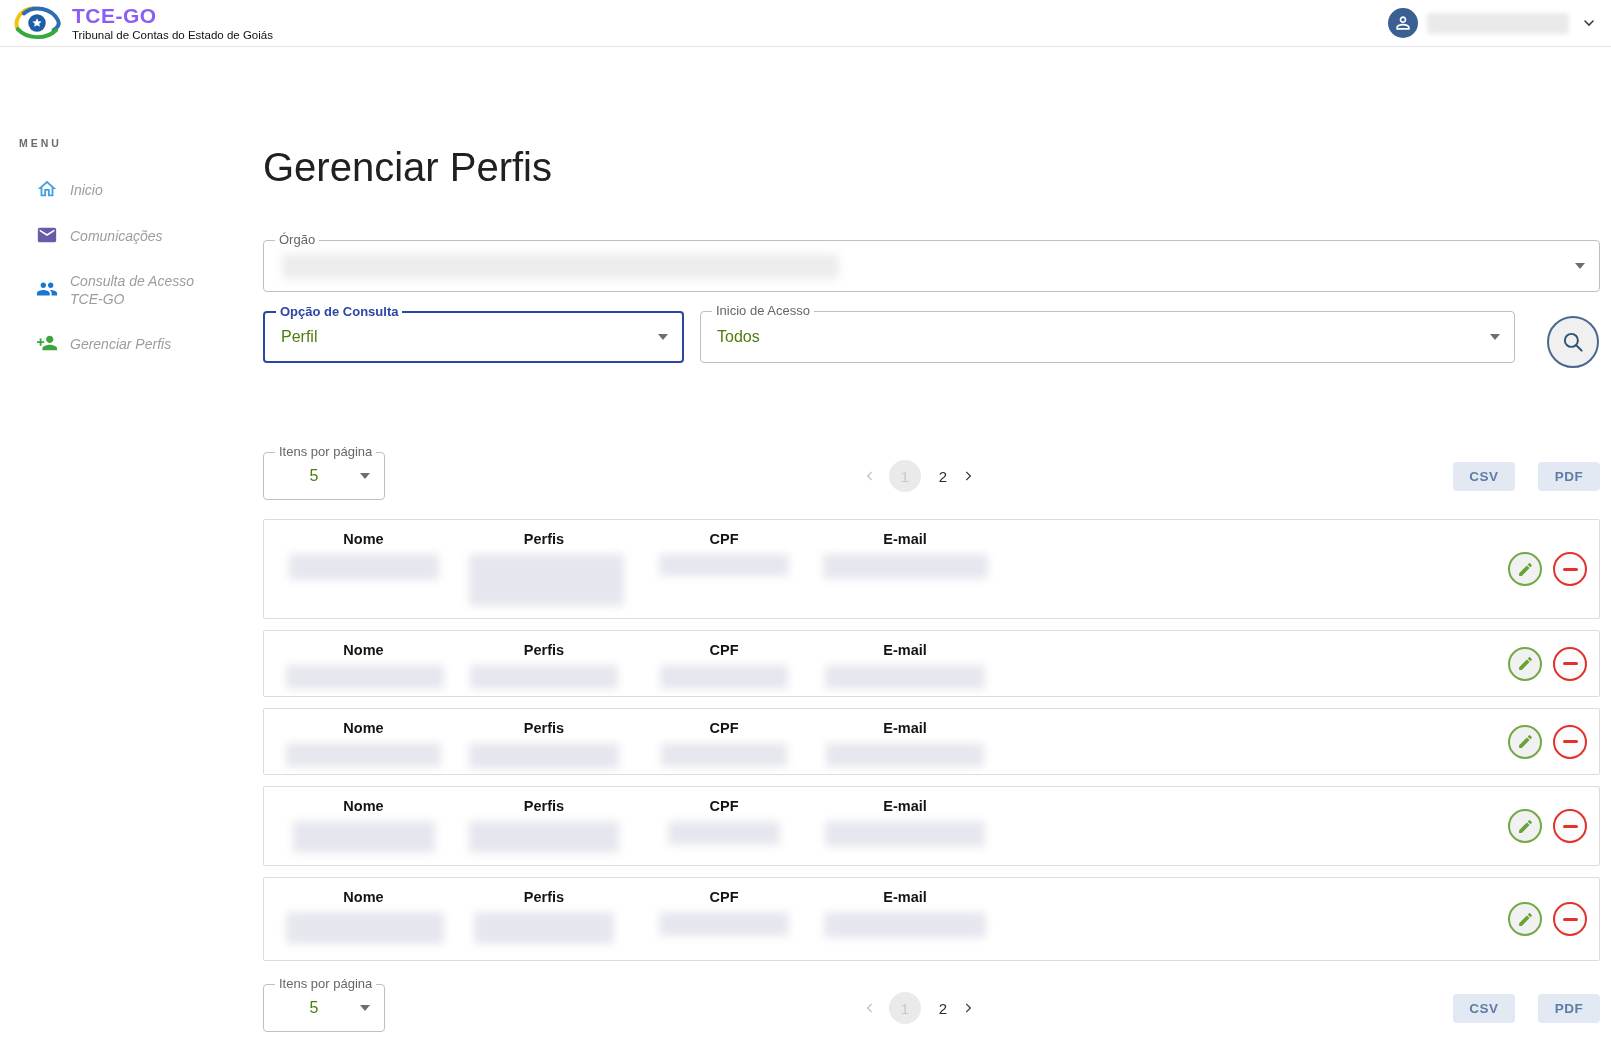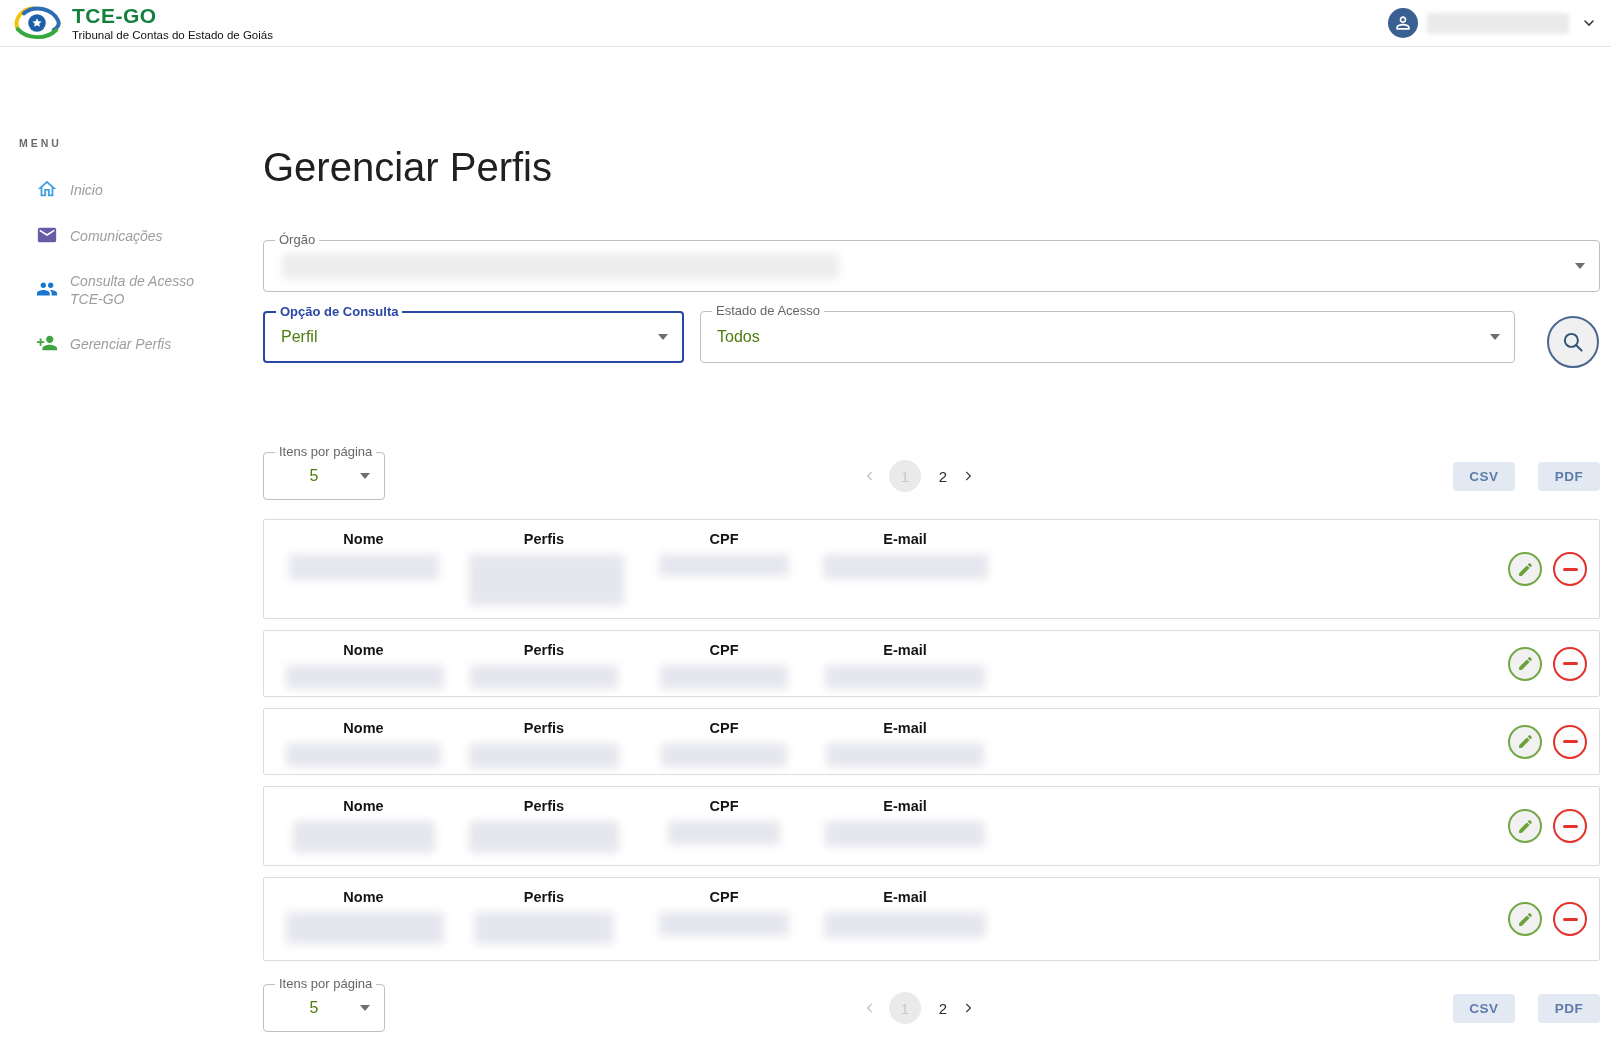--- a/index.html
+++ b/index.html
@@ -2,21 +2,21 @@
 <html><head>
 <meta charset="utf-8">
 <style>
   * { margin:0; padding:0; box-sizing:border-box; }
   html,body { width:1611px; height:1056px; background:#fff; font-family:"Liberation Sans",sans-serif; overflow:hidden; }
 
   
   .header { height:47px; display:flex; align-items:center; padding:0 14px 0 8px; border-bottom:1px solid #e6e6e6; background:#fff; }
   .logo { width:58px; height:42px; flex-shrink:0; }
   .brand-text { margin-left:6px; line-height:1.05; }
-  .brand-name { font-size:21px; font-weight:bold; color:#15803d; letter-spacing:.5px; }
+  .brand-name { font-size:21px; font-weight:bold; color:#8b5cf6; letter-spacing:.5px; }
   .brand-sub { font-size:11.5px; color:#111; margin-top:2px; }
   .header-right { margin-left:auto; display:flex; align-items:center; }
   .avatar { width:30px; height:30px; border-radius:50%; background:#3a5f93; display:flex; align-items:center; justify-content:center; cursor:pointer; }
   .user-pill { width:142px; height:21px; margin-left:9px; background:#eaeaea; border-radius:3px; filter:blur(2px); }
   .chev-down { margin-left:12px; color:#3c3c3c; display:flex; cursor:pointer; }
 
   
   .body-wrap { display:flex; }
   .sidebar { width:263px; flex-shrink:0; padding:90px 0 0 19px; }
   .menu-label { font-size:10.5px; font-weight:bold; color:#6b6b6b; letter-spacing:3px; }
@@ -157,21 +157,21 @@
       <span class="arrow"></span>
     </div>
 
     <div class="filters-row">
       <div class="field focused f-opcao">
         <span class="field-label">Opção de Consulta</span>
         <span class="field-value">Perfil</span>
         <span class="arrow"></span>
       </div>
       <div class="field f-perfil">
-        <span class="field-label">Estado de Acesso</span>
+        <span class="field-label">Inicio de Acesso</span>
         <span class="field-value">Todos</span>
         <span class="arrow"></span>
       </div>
       <div class="search-btn">
         <svg width="26" height="26" viewBox="0 0 24 24">
           <circle cx="10.5" cy="10.5" r="6" fill="none" stroke="#2c5274" stroke-width="1.8"></circle>
           <line x1="15" y1="15" x2="20" y2="20" stroke="#2c5274" stroke-width="1.8" stroke-linecap="round"></line>
         </svg>
       </div>
     </div>

